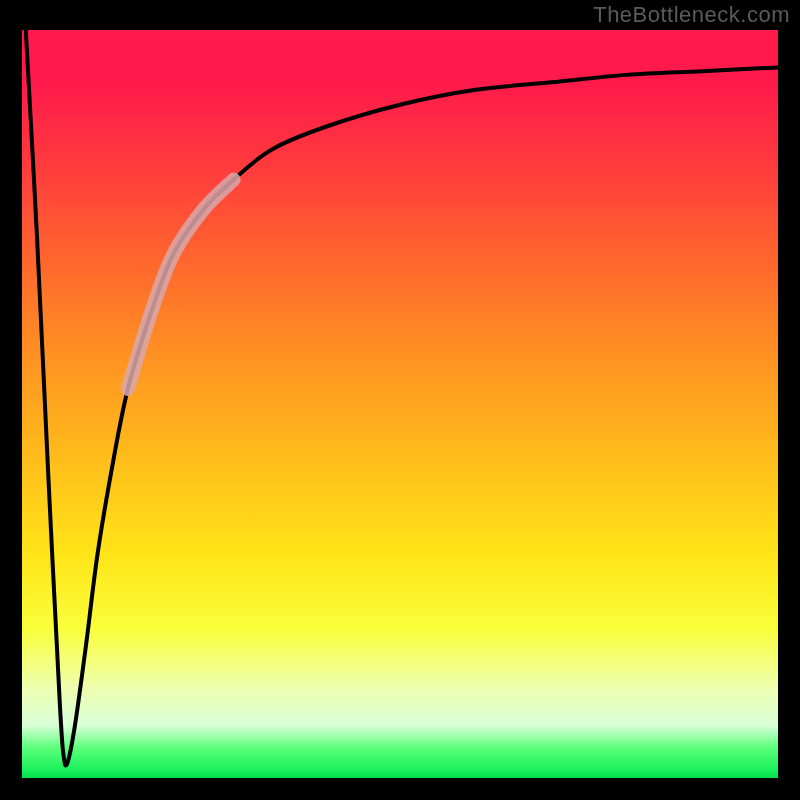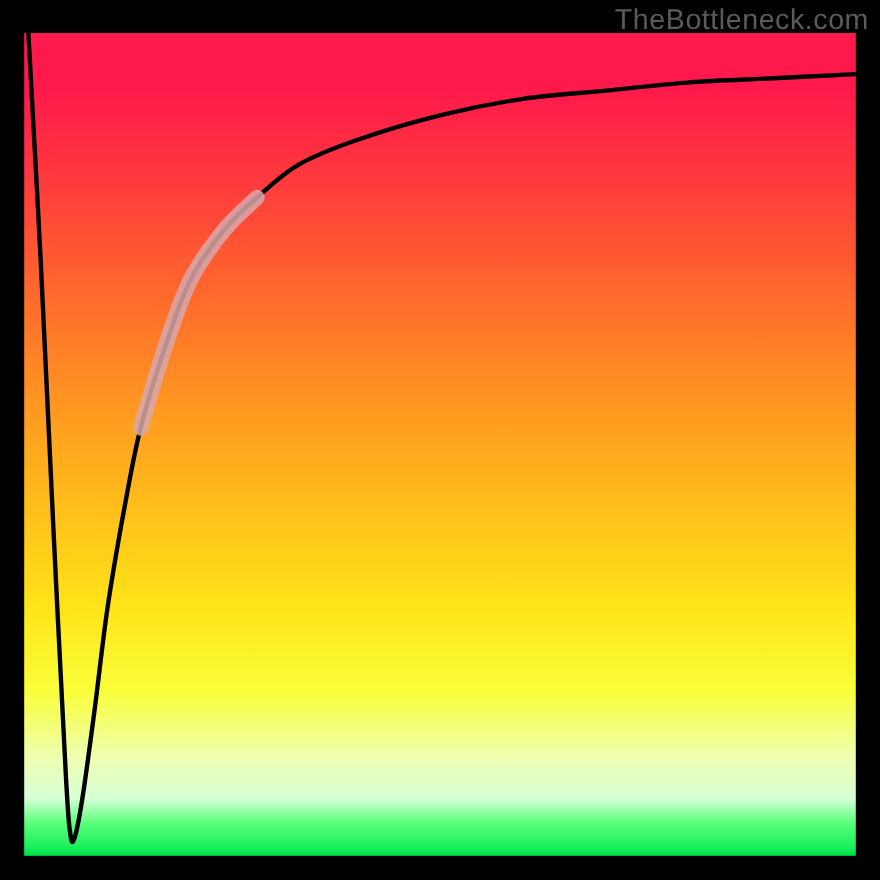--- a/index.html
+++ b/index.html
@@ -14,21 +14,21 @@
   .chart-wrap {
     position: relative;
     width: 800px;
     height: 800px;
   }
   .watermark {
     position: absolute;
     top: 2px;
     right: 10px;
     color: #5b5b5b;
-    font-size: 26px;
+    font-size: 22px;
     letter-spacing: 0.5px;
     z-index: 10;
     user-select: none;
   }
   .plot-frame {
     position: absolute;
     left: 22px;
     top: 30px;
     width: 756px;
     height: 748px;

